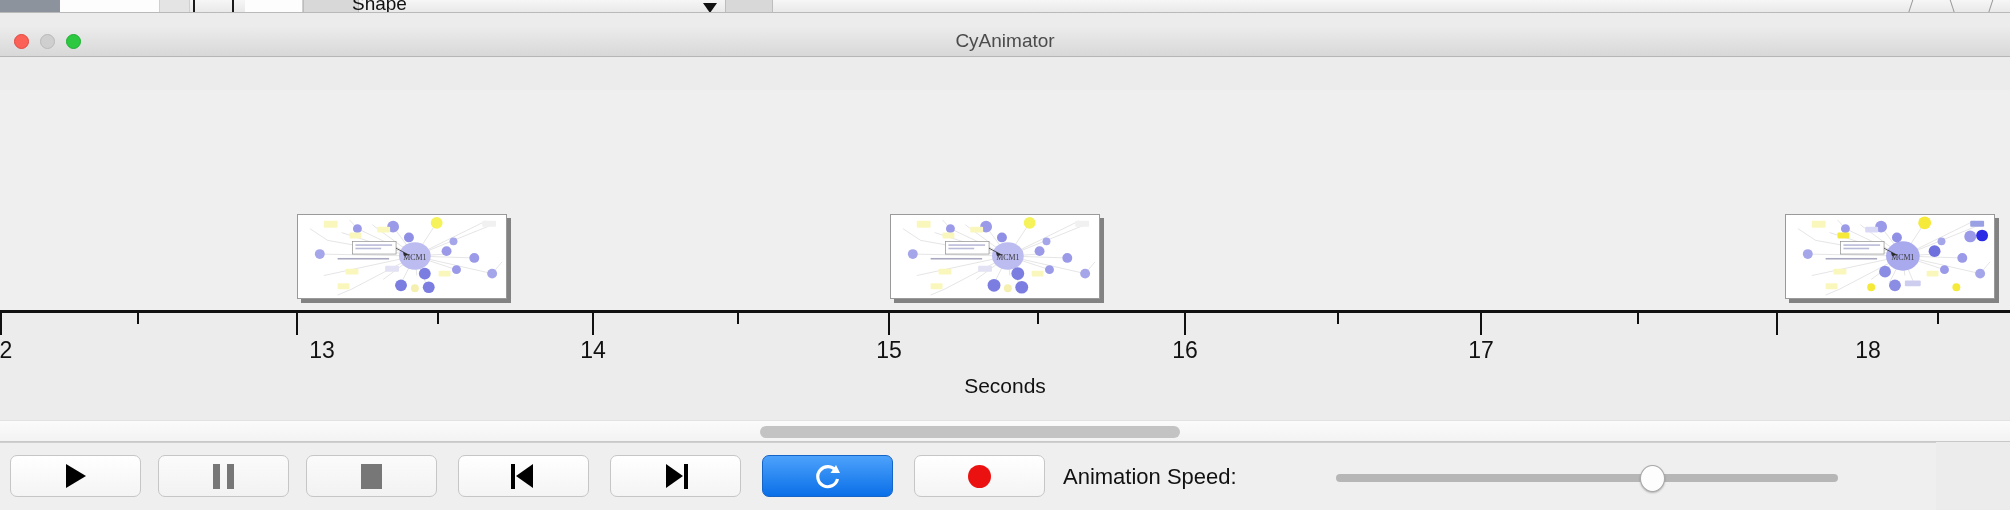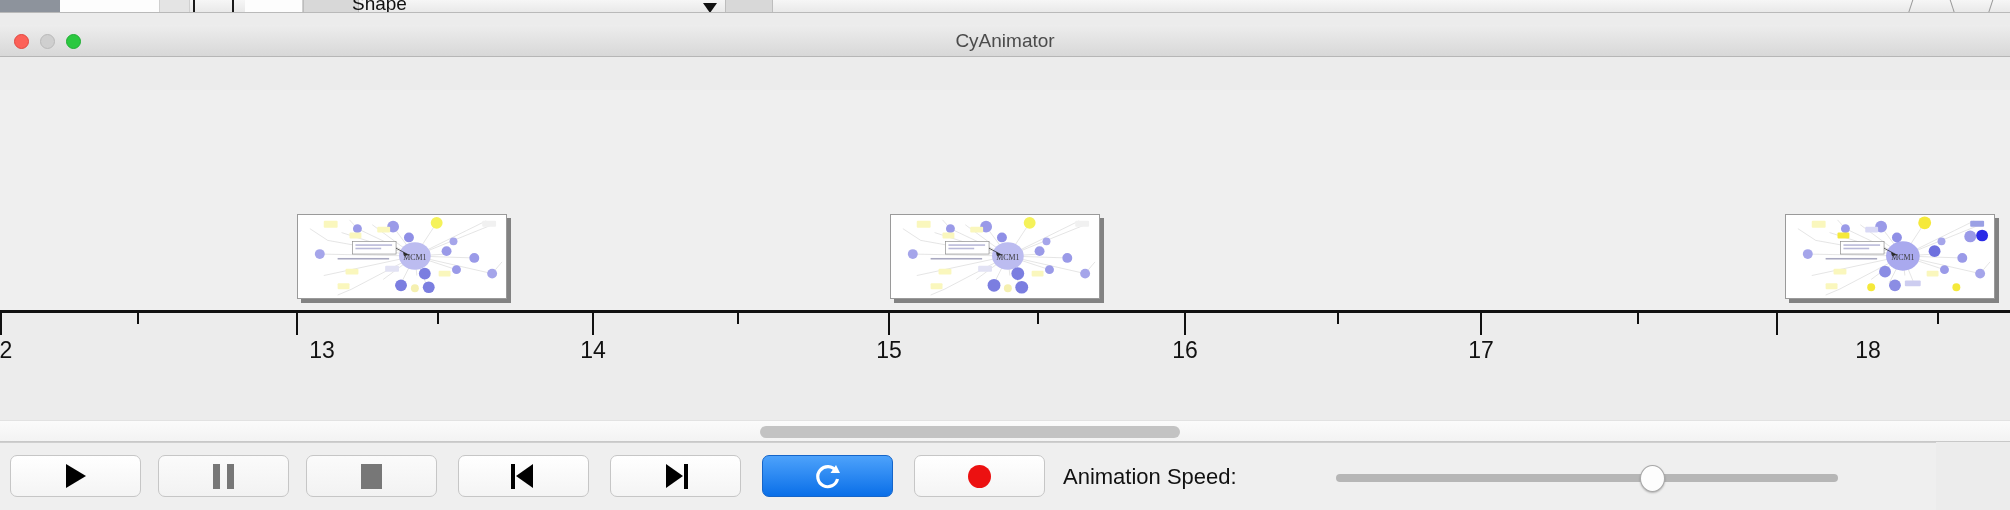--- a/index.html
+++ b/index.html
@@ -371,20 +371,21 @@
     <div class="tick minor" style="left:1937px;"></div>
 
     <div class="tick-label" style="left:6px;">2</div>
     <div class="tick-label" style="left:297px;margin-left:25px;">13</div>
     <div class="tick-label" style="left:593px;">14</div>
     <div class="tick-label" style="left:889px;">15</div>
     <div class="tick-label" style="left:1185px;">16</div>
     <div class="tick-label" style="left:1481px;">17</div>
     <div class="tick-label" style="left:1868px;">18</div>
 
+    <div class="axis-label">Seconds</div>
   </div>
 
   <div class="scroll-track">
     <div class="scroll-thumb"></div>
   </div>
 
   <div class="controls">
     <div class="tbtn" style="left:10px;">
       <span class="ic-play"></span>
     </div>

